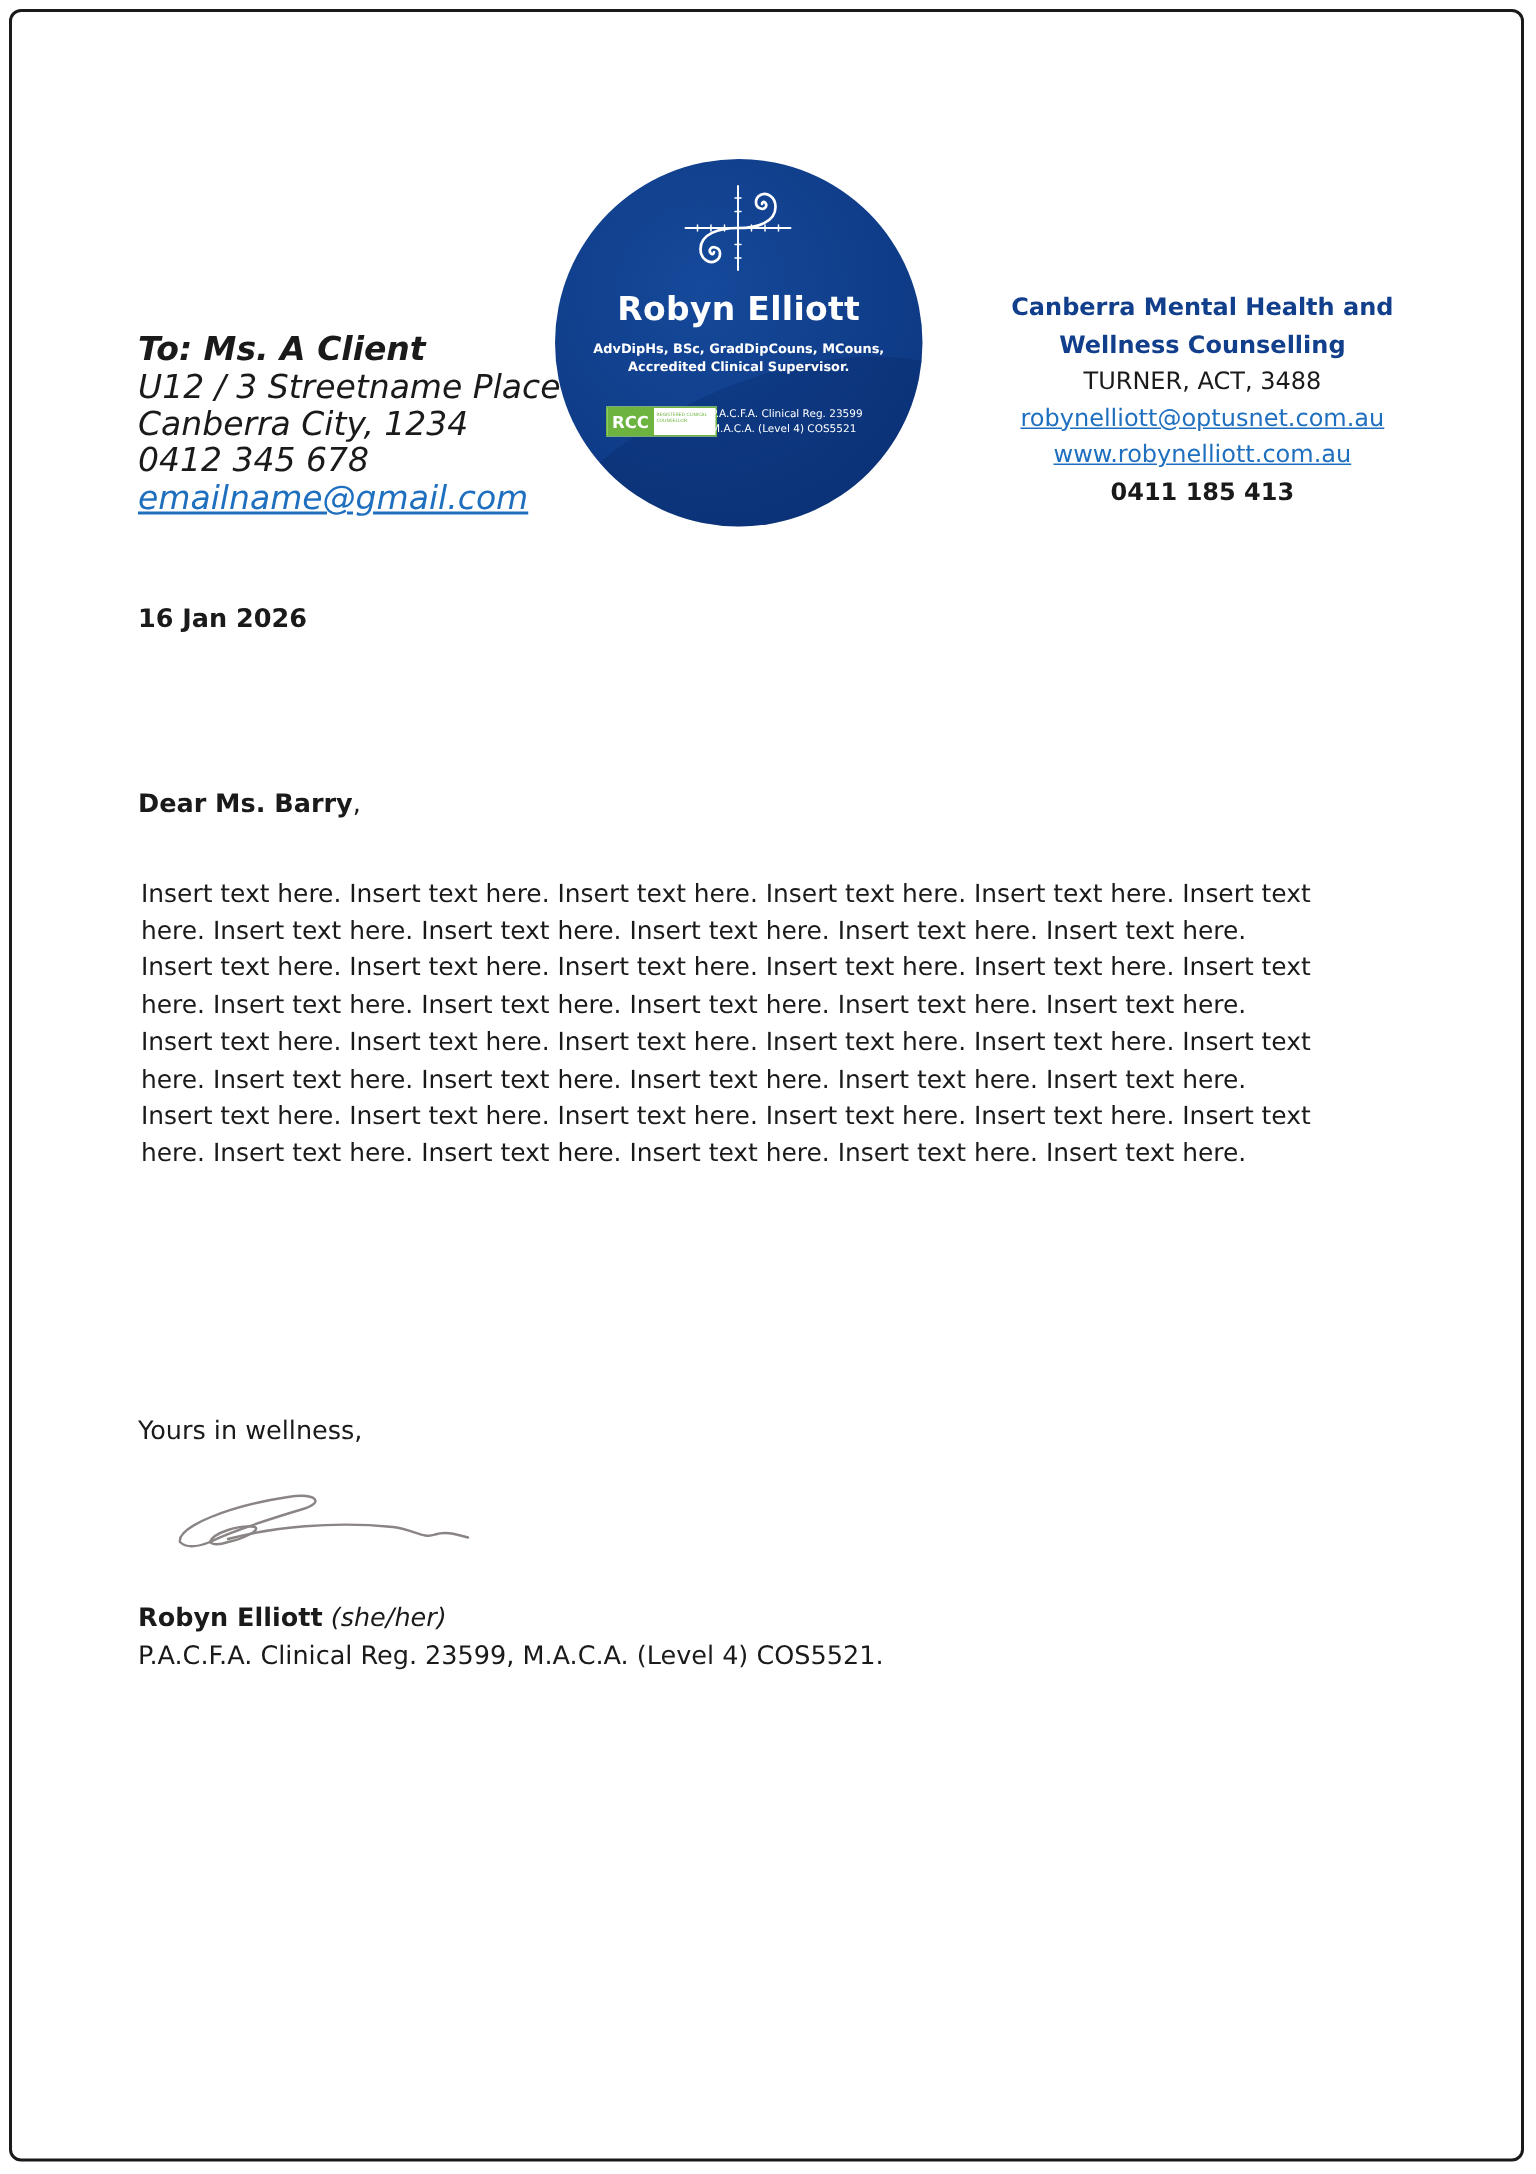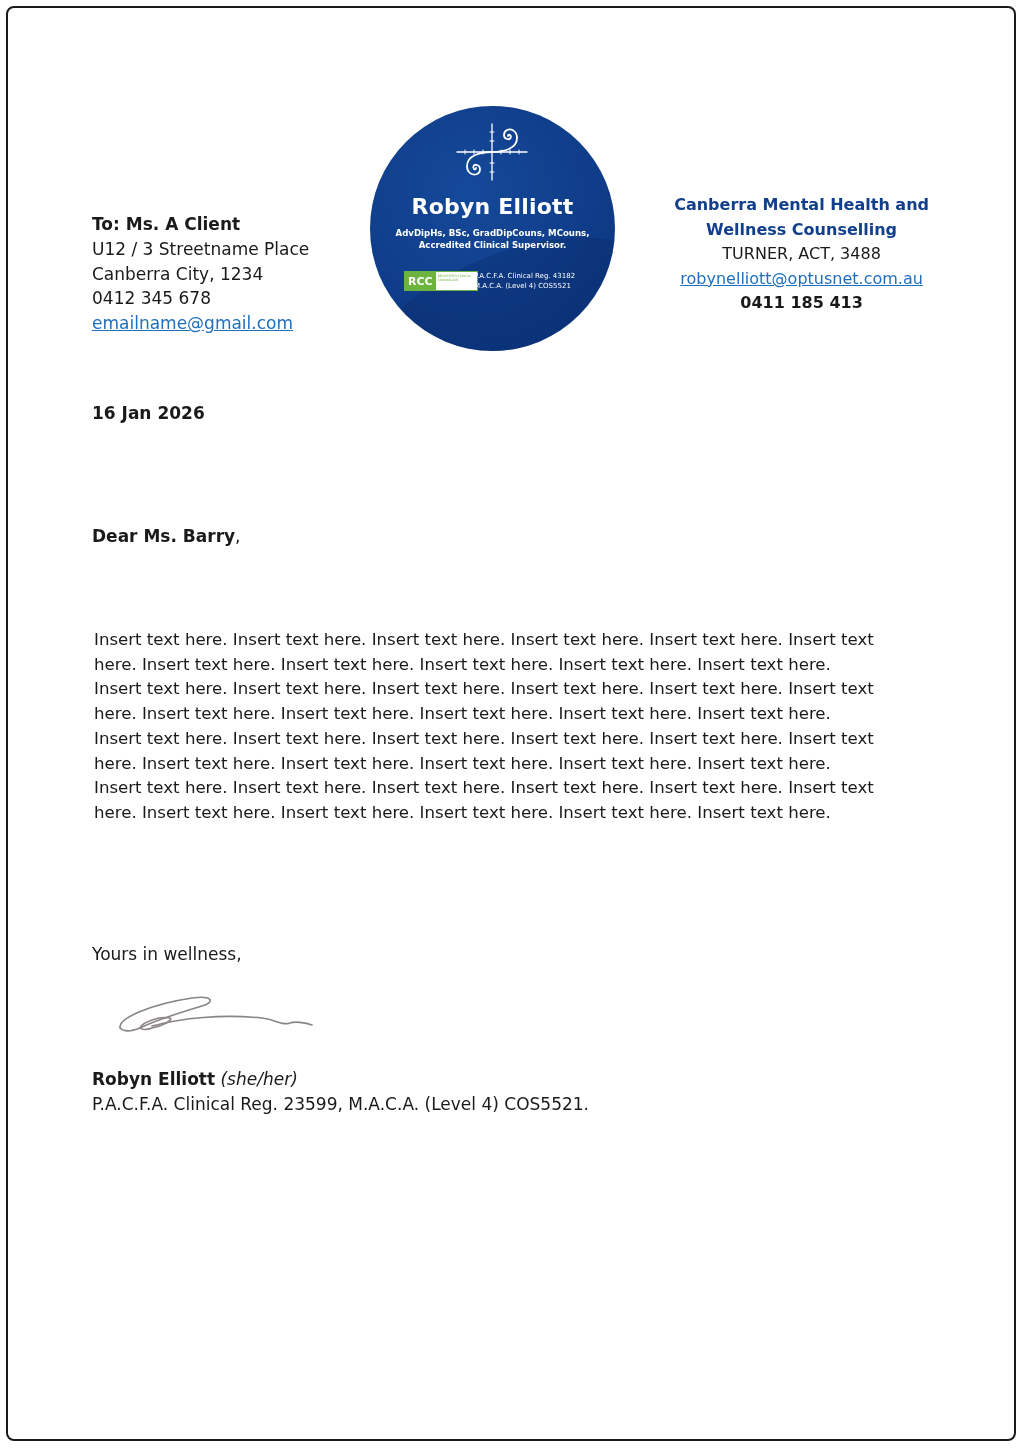--- a/index.html
+++ b/index.html
@@ -1,20 +1,20 @@
 <!DOCTYPE html>
 <html><head>
 <meta charset="utf-8">
 <style>
   html, body { margin: 0; padding: 0; background: #ffffff; }
   body { width: 1024px; height: 1449px; position: relative; overflow: hidden;
          font-family: "DejaVu Sans", "Liberation Sans", sans-serif; color: #1a1a1a; }
   .page-frame { position: absolute; left: 6px; top: 6px; width: 1010px; height: 1435px;
                 border: 2px solid #1a1a1a; border-radius: 8px; box-sizing: border-box; }
-  .to-block { position: absolute; left: 92px; top: 212px; font-size: 17px; line-height: 24.8px; }
+  .to-block { position: absolute; left: 92px; top: 222px; font-size: 22px; line-height: 24.8px; font-style: italic; }
   .to-block .bold { font-weight: bold; }
   a.link { color: #1f6fbf; text-decoration: underline; }
   .logo { position: absolute; left: 370px; top: 106px; width: 245px; height: 245px; border-radius: 50%;
           background: radial-gradient(circle at 40% 35%, #15499a 0%, #0f3c88 60%, #0d367c 100%);
           overflow: hidden; }
   .logo .sheen { position: absolute; left: -40px; top: 150px; width: 360px; height: 200px;
                  background: rgba(0,20,70,0.18); border-radius: 50%; transform: rotate(-25deg); }
   .logo .mark { position: absolute; left: 85px; top: 16px; width: 75px; height: 60px; }
   .logo .name { position: absolute; left: 0; width: 100%; top: 88px; text-align: center; color: #fff;
                 font-family: "DejaVu Sans", sans-serif; font-size: 22px; font-weight: bold; letter-spacing: 0.2px; }
@@ -25,21 +25,21 @@
   .logo .rcc .rcc-box { background: #6db33f; color: #fff; font-size: 11px; font-weight: bold;
                         display: flex; align-items: center; padding: 0 3px; }
   .logo .rcc .rcc-sub { font-size: 3px; color: #6db33f; line-height: 4px; padding: 2px 2px; }
   .logo .reg { position: absolute; left: 104px; top: 166px; color: #fff; font-size: 7px; line-height: 9.5px; }
   .org-block { position: absolute; right: 95px; top: 193px; text-align: center; font-size: 16px; line-height: 24.6px; }
   .org-block .org-name { color: #123f8c; font-weight: bold; }
   .org-block .phone { font-weight: bold; }
   .date { position: absolute; left: 92px; top: 403px; font-size: 17px; font-weight: bold; }
   .salutation { position: absolute; left: 92px; top: 526px; font-size: 17px; }
   .salutation .bold { font-weight: bold; }
-  .body-text { position: absolute; left: 94px; top: 584px; width: 790px; font-size: 16.6px; line-height: 24.7px; margin-top: 44px; }
+  .body-text { position: absolute; left: 94px; top: 584px; width: 790px; font-size: 16.6px; line-height: 24.7px; }
   .body-text .line { white-space: nowrap; }
   .closing { position: absolute; left: 92px; top: 944px; font-size: 17px; }
   .signature { position: absolute; left: 112px; top: 988px; width: 210px; height: 50px; }
   .sig-block { position: absolute; left: 92px; top: 1067px; font-size: 17px; line-height: 24.8px; }
   .sig-block .bold { font-weight: bold; }
   .sig-block .italic { font-style: italic; }
 </style>
 </head>
 <body>
 
@@ -78,30 +78,31 @@
   <div class="name">Robyn Elliott</div>
   <div class="creds">
     <div>AdvDipHs, BSc, GradDipCouns, MCouns,</div>
     <div>Accredited Clinical Supervisor.</div>
   </div>
   <div class="rcc">
     <div class="rcc-box">RCC</div>
     <div class="rcc-sub">REGISTERED CLINICAL COUNSELLOR</div>
   </div>
   <div class="reg">
-    <div>P.A.C.F.A. Clinical Reg. 43182</div>
+    <div>P.A.C.F.A. Clinical Reg. 23599</div>
     <div>M.A.C.A. (Level 4) COS5521</div>
   </div>
 </div>
 
 <div class="org-block">
   <div class="org-name">Canberra Mental Health and</div>
   <div class="org-name">Wellness Counselling</div>
   <div>TURNER, ACT, 3488</div>
   <div><a class="link">robynelliott@optusnet.com.au</a></div>
+  <div><a class="link">www.robynelliott.com.au</a></div>
   <div class="phone">0411 185 413</div>
 </div>
 
 <div class="date">16 Jan 2026</div>
 
 <div class="salutation">
   <span class="bold">Dear Ms. Barry</span><span>,</span>
 </div>
 
 <div class="body-text">

